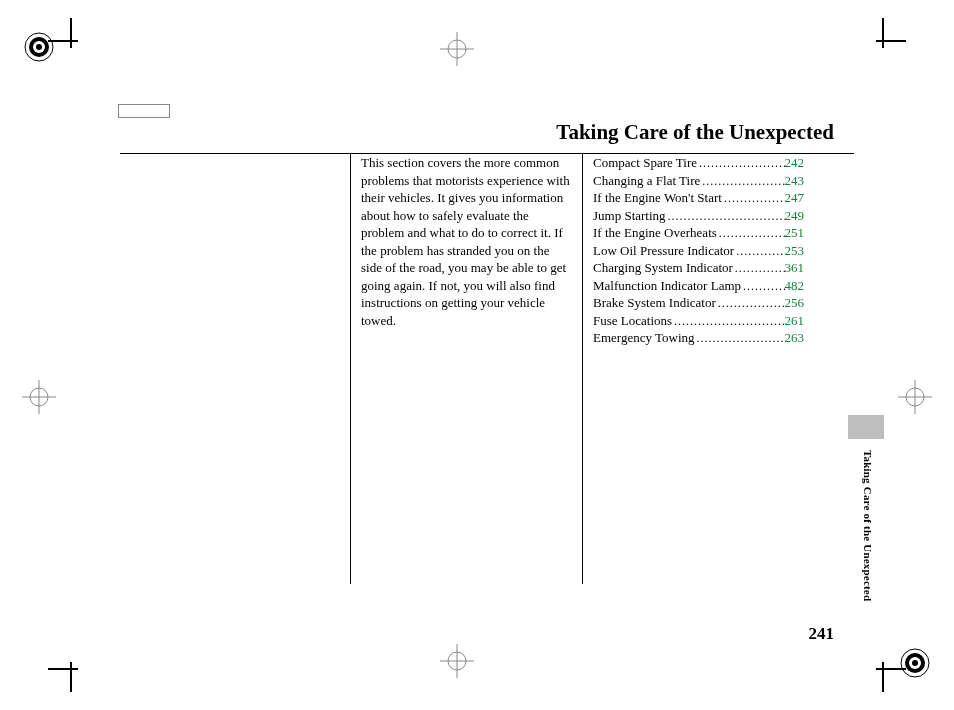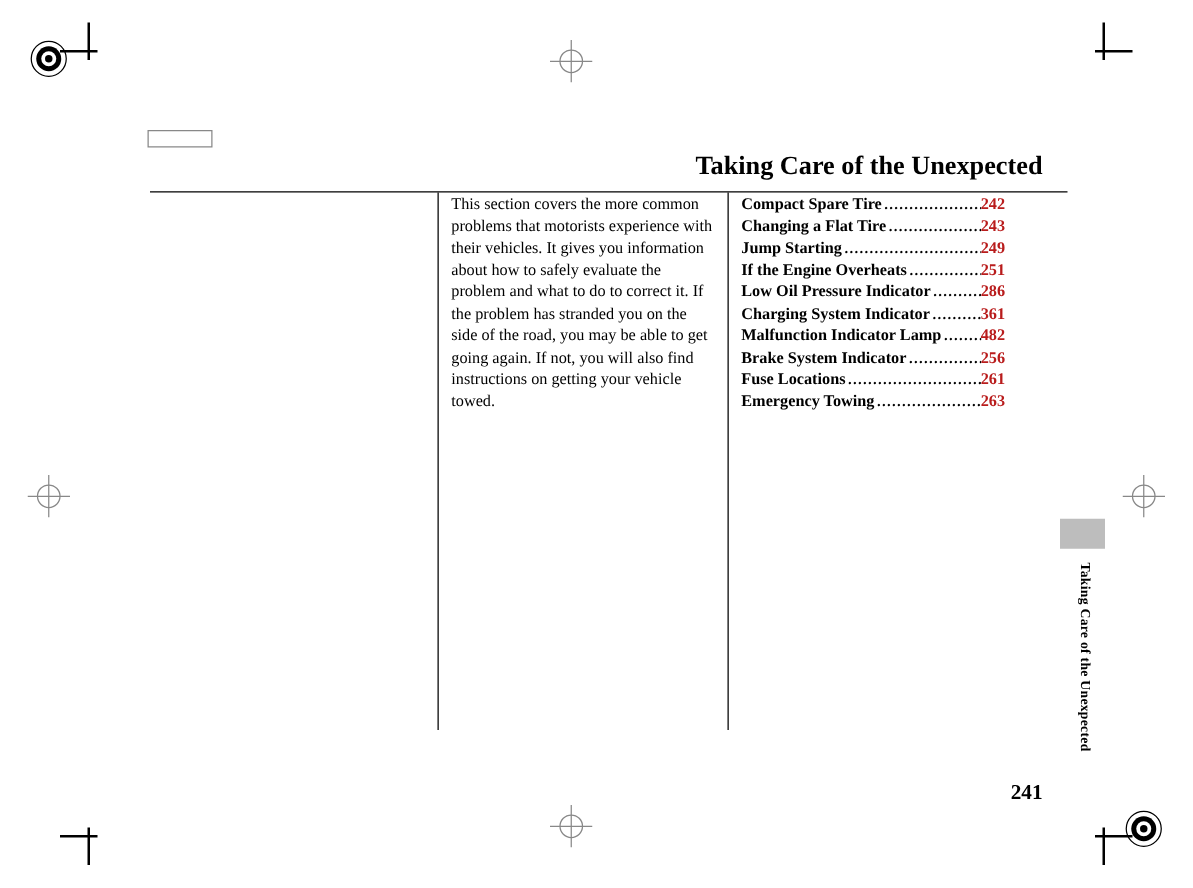--- a/index.html
+++ b/index.html
@@ -77,37 +77,36 @@
   .col.left  { border-left: 1px solid #000; margin-left: 230px; }
   .col.right { border-left: 1px solid #000; }
 
   .col.left, .col.right { min-height: 430px; }
 
   .intro { }
   .toc-row {
     display: flex;
     white-space: nowrap;
     align-items: flex-start;
-    font-weight: bold;
   }
   .toc-label { flex: 0 0 auto; }
   .toc-dots {
     flex: 1 1 auto;
     overflow: hidden;
     letter-spacing: 1px;
     padding: 0 2px;
   }
   .toc-dots::after {
     content: "..............................................................";
     color: #000;
     font-size: 12px;
   }
   .toc-page {
     flex: 0 0 auto;
-    color: #b91c1c;
+    color: #15803d;
   }
 
   
   .footer-model {
     position: absolute;
     left: 0; right: 0;
     bottom: 6px;
     text-align: center;
     font-size: 13px;
   }
@@ -193,33 +192,38 @@
           <span class="toc-label">Compact Spare Tire</span>
           <span class="toc-dots"></span>
           <span class="toc-page">242</span>
         </div>
         <div class="toc-row">
           <span class="toc-label">Changing a Flat Tire</span>
           <span class="toc-dots"></span>
           <span class="toc-page">243</span>
         </div>
         <div class="toc-row">
+          <span class="toc-label">If the Engine Won't Start</span>
+          <span class="toc-dots"></span>
+          <span class="toc-page">247</span>
+        </div>
+        <div class="toc-row">
           <span class="toc-label">Jump Starting</span>
           <span class="toc-dots"></span>
           <span class="toc-page">249</span>
         </div>
         <div class="toc-row">
           <span class="toc-label">If the Engine Overheats</span>
           <span class="toc-dots"></span>
           <span class="toc-page">251</span>
         </div>
         <div class="toc-row">
           <span class="toc-label">Low Oil Pressure Indicator</span>
           <span class="toc-dots"></span>
-          <span class="toc-page">286</span>
+          <span class="toc-page">253</span>
         </div>
         <div class="toc-row">
           <span class="toc-label">Charging System Indicator</span>
           <span class="toc-dots"></span>
           <span class="toc-page">361</span>
         </div>
         <div class="toc-row">
           <span class="toc-label">Malfunction Indicator Lamp</span>
           <span class="toc-dots"></span>
           <span class="toc-page">482</span>

